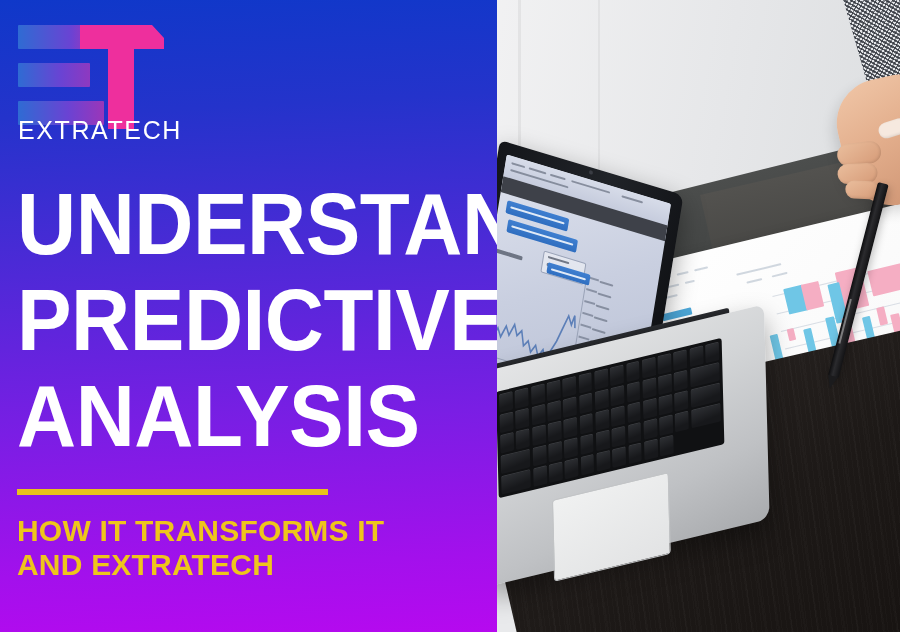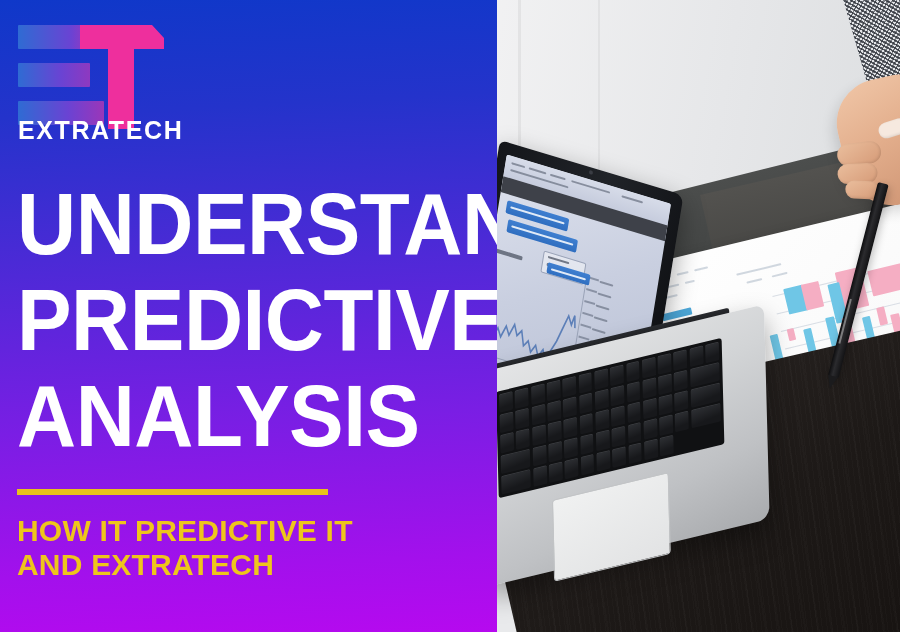--- a/index.html
+++ b/index.html
@@ -153,21 +153,21 @@
   .ebar.b1{top:0;width:118px;height:24px;
     background:linear-gradient(90deg,#2f6bd3 0%,#6a43d3 45%,#c42cae 75%,#ed2a9c 100%);}
   .ebar.b2{top:38px;width:72px;height:24px;
     background:linear-gradient(90deg,#2f6bd3 0%,#6a43d3 60%,#8e39c0 100%);}
   .ebar.b3{top:76px;width:86px;height:24px;
     background:linear-gradient(90deg,#2f6bd3 0%,#6a43d3 58%,#9b36b9 100%);}
   .tshape{position:absolute;left:62px;top:0;width:84px;height:104px;
     background:#ee2f9d;
     clip-path:polygon(0 0, 72px 0, 84px 13px, 84px 24px, 54px 24px, 54px 104px, 28px 104px, 28px 24px, 0 24px);}
   .wordmark{position:absolute;left:18px;top:118px;color:#ffffff;
-    font-size:25px;font-weight:bold;letter-spacing:1.6px;line-height:1;}
+    font-size:25px;font-weight:normal;letter-spacing:1.6px;line-height:1;}
 
   
   .headline{position:absolute;left:17px;top:176px;width:470px;color:#ffffff;
     font-family:"Liberation Sans Narrow","Liberation Sans",sans-serif;
     font-weight:bold;font-size:88px;line-height:96px;letter-spacing:-0.5px;
     transform:scaleX(.93);transform-origin:left top;}
   .headline .hl{display:block;white-space:nowrap;}
 
   .divider{position:absolute;left:17px;top:489px;width:311px;height:6px;
     background:#e8c21b;}
@@ -406,18 +406,18 @@
 
     <div class="headline">
       <span class="hl">UNDERSTANDING</span>
       <span class="hl">PREDICTIVE</span>
       <span class="hl">ANALYSIS</span>
     </div>
 
     <div class="divider"></div>
 
     <div class="subtitle">
-      <span class="sl">HOW IT PREDICTIVE IT</span>
+      <span class="sl">HOW IT TRANSFORMS IT</span>
       <span class="sl">AND EXTRATECH</span>
     </div>
 
   </div>
 </div>
 
 </body></html>

